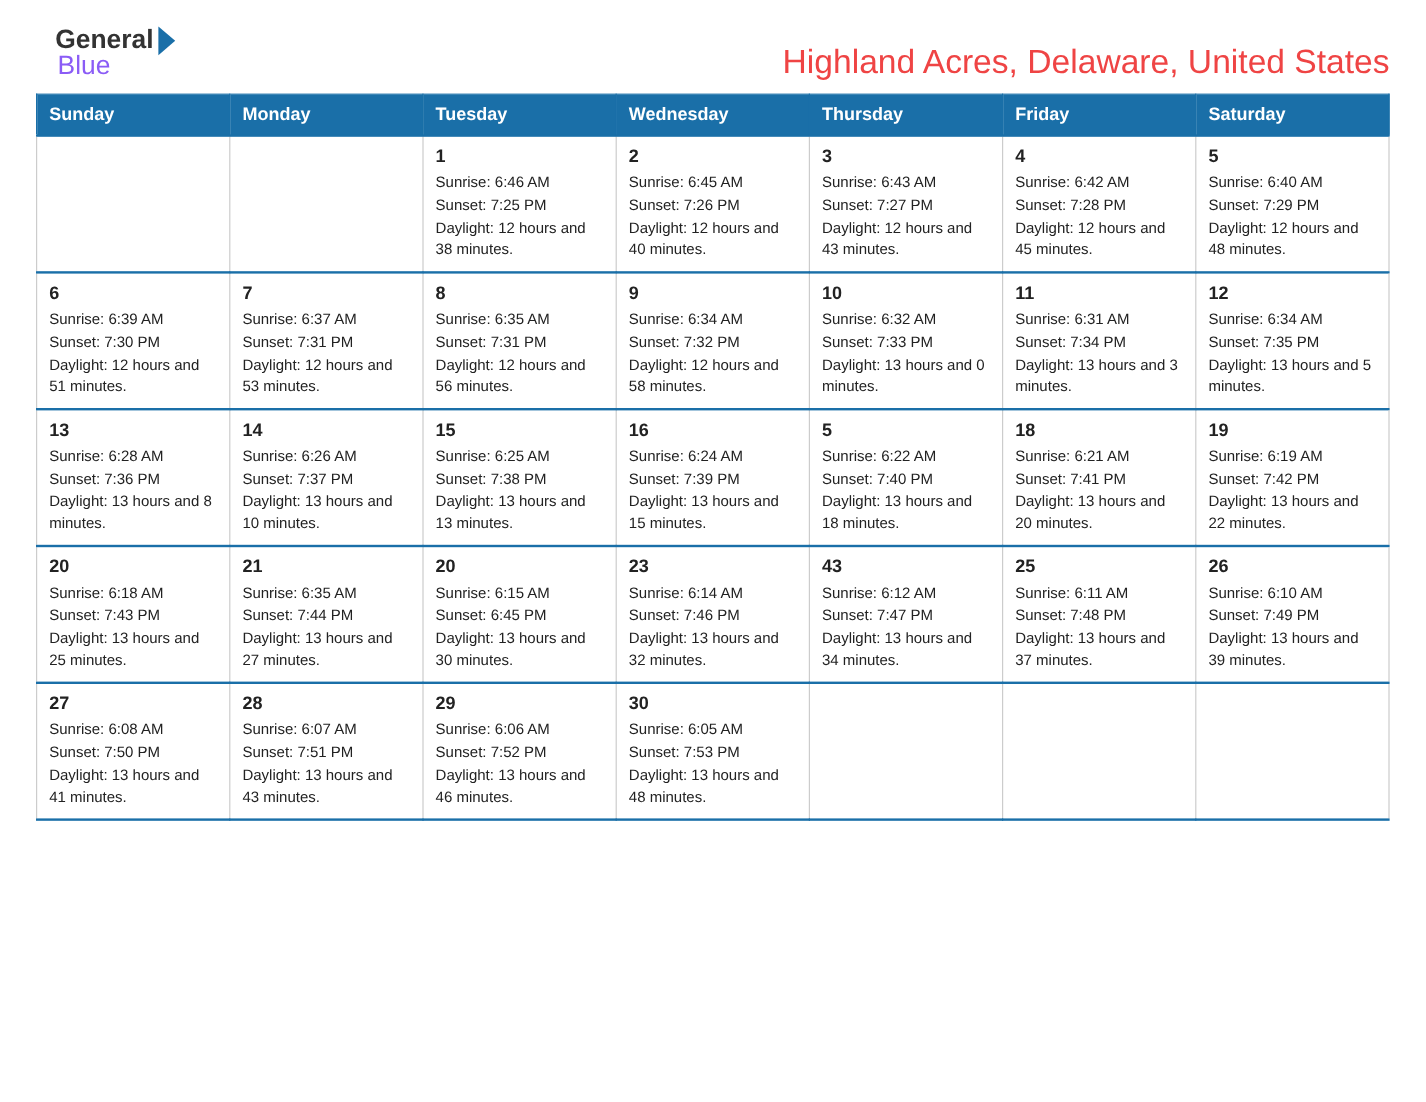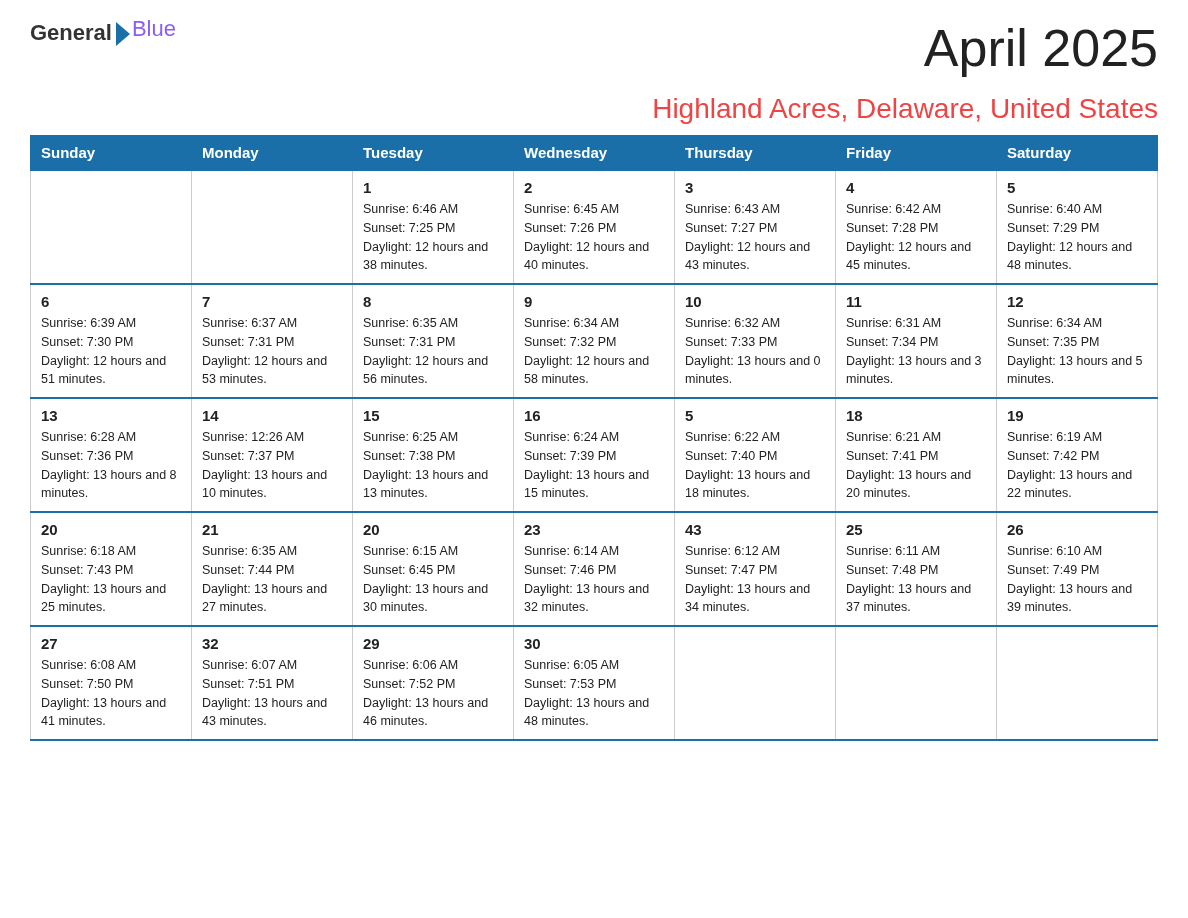--- a/index.html
+++ b/index.html
@@ -11,22 +11,23 @@
       padding: 20px 30px;
     }
     .header {
       display: flex;
       justify-content: space-between;
       align-items: flex-start;
       margin-bottom: 10px;
     }
     .logo {
       display: flex;
-      flex-direction: row;
+      flex-direction: column;
       align-items: flex-start;
+      margin-left: 16px;
     }
     .logo-top {
       display: flex;
       align-items: center;
     }
     .logo-general {
       font-size: 22px;
       font-weight: bold;
       color: #333;
     }
@@ -107,21 +108,20 @@
 
 <div class="header">
   <div class="logo">
     <div class="logo-top">
       <span class="logo-general">General</span>
       <div class="logo-arrow"></div>
     </div>
     <span class="logo-blue">Blue</span>
   </div>
   <div class="title-section">
-    <div class="month-title">April 2025</div>
     <div class="location-subtitle">Highland Acres, Delaware, United States</div>
   </div>
 </div>
 
 <table class="calendar">
   <thead>
     <tr>
     <th>Sunday</th>
         <th>Monday</th>
         <th>Tuesday</th>
@@ -225,21 +225,21 @@
       <tr>
         <td>
           <span class="day-num">13</span>
           <div class="day-info">Sunrise: 6:28 AM
 Sunset: 7:36 PM
 Daylight: 13 hours
 and 8 minutes.</div>
         </td>
         <td>
           <span class="day-num">14</span>
-          <div class="day-info">Sunrise: 12:26 AM
+          <div class="day-info">Sunrise: 6:26 AM
 Sunset: 7:37 PM
 Daylight: 13 hours
 and 10 minutes.</div>
         </td>
         <td>
           <span class="day-num">15</span>
           <div class="day-info">Sunrise: 6:25 AM
 Sunset: 7:38 PM
 Daylight: 13 hours
 and 13 minutes.</div>
@@ -326,21 +326,21 @@
       </tr>
       <tr>
         <td>
           <span class="day-num">27</span>
           <div class="day-info">Sunrise: 6:08 AM
 Sunset: 7:50 PM
 Daylight: 13 hours
 and 41 minutes.</div>
         </td>
         <td>
-          <span class="day-num">32</span>
+          <span class="day-num">28</span>
           <div class="day-info">Sunrise: 6:07 AM
 Sunset: 7:51 PM
 Daylight: 13 hours
 and 43 minutes.</div>
         </td>
         <td>
           <span class="day-num">29</span>
           <div class="day-info">Sunrise: 6:06 AM
 Sunset: 7:52 PM
 Daylight: 13 hours

